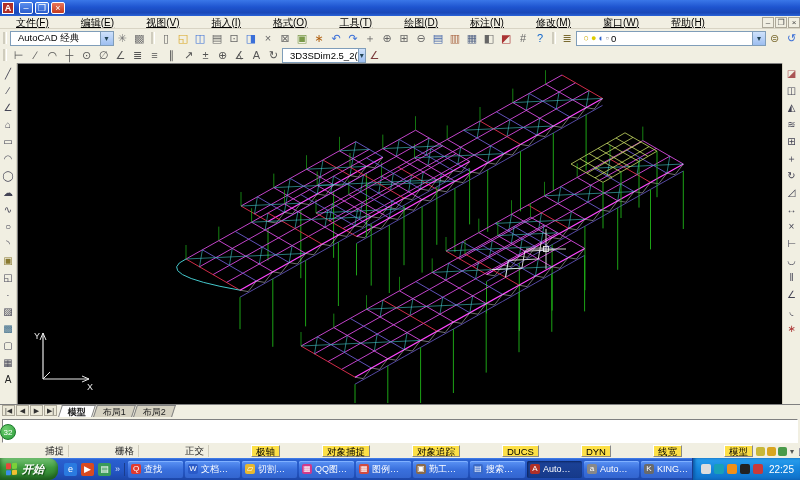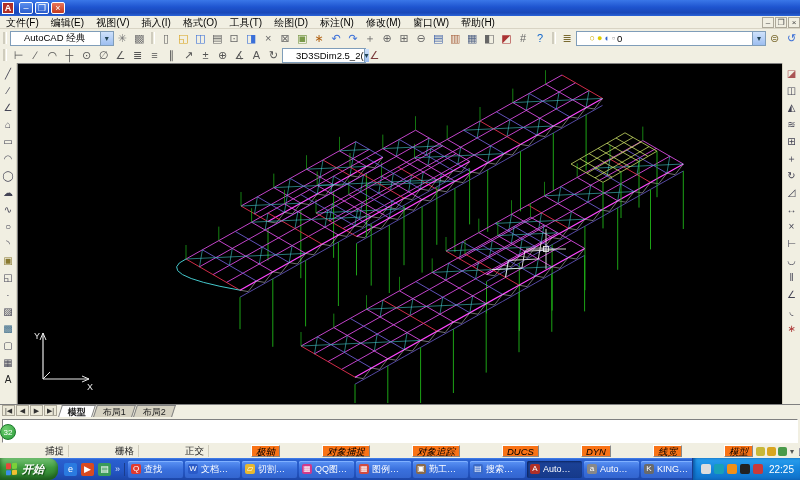--- a/index.html
+++ b/index.html
@@ -15,34 +15,34 @@
   #title-text { font-size:10px; font-weight:bold; white-space:nowrap; overflow:hidden;
     text-shadow:1px 1px 1px #123; flex:1; }
   .winbtn { width:14px; height:12px; margin-left:2px; border:1px solid #fff; border-radius:2px;
     font-size:9px; line-height:10px; text-align:center; color:#fff;
     background:linear-gradient(180deg,#5a8fee,#2a5ccc); }
   .winbtn.close { background:linear-gradient(180deg,#e8765a,#c43a1e); }
 
   
   #menubar { position:absolute; left:0; top:16px; width:800px; height:13px; background:#f1efe2;
     display:flex; align-items:center; font-size:10px; color:#000; border-bottom:1px solid #d8d4c4; }
-  .menu-item { padding:0 6px; height:13px; line-height:13px; white-space:nowrap; }
+  .menu-item { padding:0 16px; height:13px; line-height:13px; white-space:nowrap;text-decoration:underline; }
   #mdi-controls { margin-left:auto; display:flex; }
   .mdibtn { width:12px; height:11px; border:1px solid #aca899; background:#f1efe2; color:#444;
     font-size:8px; line-height:9px; text-align:center; margin-left:1px; }
 
   
   .toolrow { position:absolute; left:0; width:800px; background:#f1efe2; display:flex; align-items:center; }
   #toolrow1 { top:29px; height:18px; }
   #toolrow2 { top:47px; height:16px; }
   .grip { width:4px; height:12px; border-left:2px solid #cfccbd; border-right:1px solid #fff; margin:0 3px; }
   .tbtn { width:17px; height:16px; display:flex; align-items:center; justify-content:center;
     font-size:11px; color:#555; border:1px solid transparent; }
   .dropdown { height:15px; background:#fff; border:1px solid #7f9db9; display:flex; align-items:center;
-    font-size:9.5px; padding-left:13px; color:#000; }
+    font-size:9.5px; padding-left:7px; color:#000; }
   .dropdown .arrow { margin-left:auto; width:13px; height:13px;
     background:linear-gradient(180deg,#cfe2fb,#9dbef0); border-left:1px solid #7f9db9;
     color:#245; font-size:8px; line-height:13px; text-align:center; }
   .mini { font-size:9px; margin-right:2px; }
 
   
   .rail { position:absolute; top:63px; height:341px; background:#f1efe2; display:flex;
     flex-direction:column; align-items:center; padding-top:3px; }
   #rail-left { left:0; width:17px; border-right:1px solid #d8d4c4; }
   #rail-right { right:0; width:18px; border-left:1px solid #d8d4c4; }
@@ -74,21 +74,21 @@
   #qq-badge { position:absolute; left:0px; top:424px; width:16px; height:16px; border-radius:50%;
     background:radial-gradient(circle at 35% 30%,#6fd06f,#2a9a3a); border:1px solid #1a7a2a;
     color:#fff; font-size:8px; line-height:15px; text-align:center; z-index:5; }
 
   
   #statusbar { position:absolute; left:0; top:444px; width:800px; height:14px; background:#f1efe2;
     display:flex; align-items:center; font-size:9.5px; color:#000; }
   #coords { width:158px; padding-left:4px; white-space:nowrap; font-size:9px; }
   .toggle { padding:0 4px; height:12px; line-height:12px; margin-right:1px; white-space:nowrap;margin-left:41px; }
   .toggle.off { border-right:1px solid #cfccbd; color:#222; }
-  .toggle.on { border:1px solid; border-color:#fff #888 #888 #fff; background:#f97316;font-style:italic; }
+  .toggle.on { border:1px solid; border-color:#fff #888 #888 #fff; background:#fde047; }
   #tray-status { margin-left:auto; display:flex; align-items:center; padding-right:3px; }
   .tray-ico { width:9px; height:9px; margin-left:2px; border-radius:2px; }
 
   
   #taskbar { position:absolute; left:0; top:458px; width:800px; height:22px;
     background:linear-gradient(180deg,#4684ee 0%,#2a60cf 8%,#2456c4 60%,#1c46a8 100%);
     display:flex; align-items:center; }
   #startbtn { height:22px; padding:0 14px 0 6px; border-radius:0 9px 9px 0;
     background:linear-gradient(180deg,#74c274 0%,#3d9a3d 45%,#2e7d2e 100%);
     display:flex; align-items:center; color:#fff; font-size:11px; font-weight:bold; font-style:italic;

